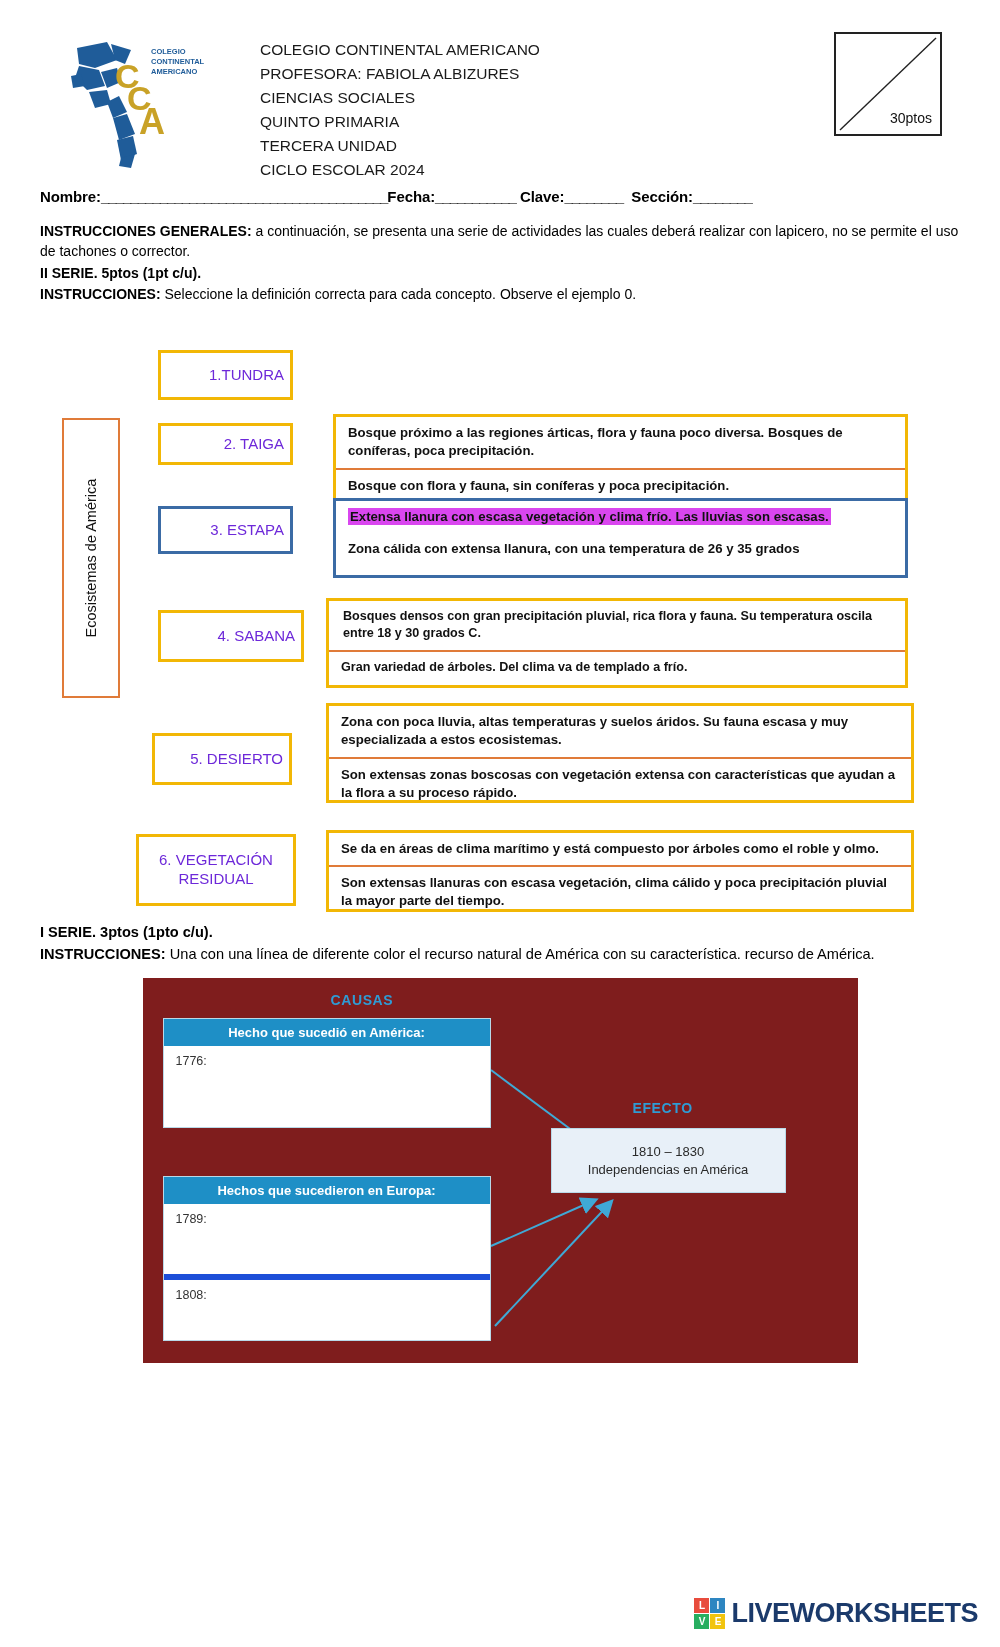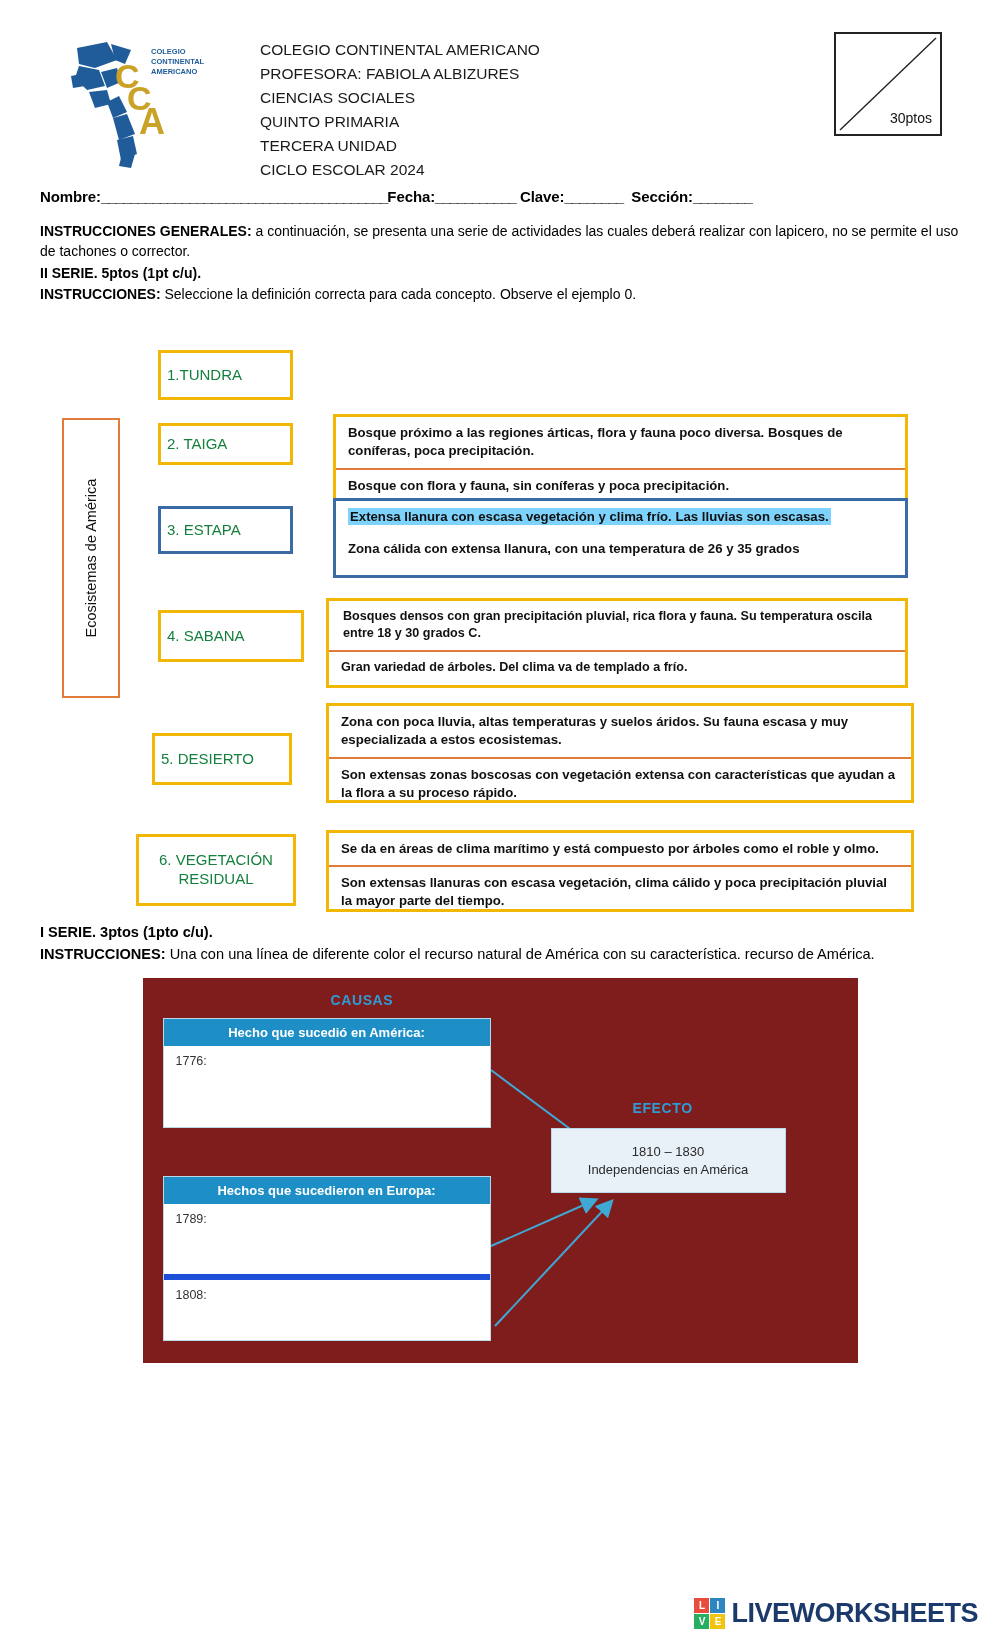--- a/index.html
+++ b/index.html
@@ -105,25 +105,25 @@
     white-space: nowrap;
     font-size: 14.5px;
     color: #111;
   }
 
   .concept-box {
     position: absolute;
     background: #fff;
     display: flex;
     align-items: center;
-    justify-content: flex-start;
+    justify-content: flex-end;
     text-align: center;
     font-size: 15px;
     line-height: 1.25;
-    color: #15803d;
+    color: #6d28d9;
     padding: 4px 6px;
   }
   .concept-box.yellow { border: 3px solid #F2B705; }
   .concept-box.blue   { border: 3px solid #3B6BA5; }
 
   .def-group {
     position: absolute;
     background: #fff;
   }
   .def-group.yellow { border: 3px solid #F2B705; }
@@ -132,21 +132,21 @@
   .def-row {
     padding: 7px 10px 7px 12px;
     font-size: 13.2px;
     font-weight: bold;
     line-height: 1.35;
     color: #111;
   }
   .def-row.sep { border-bottom: 2px solid #E07B39; }
   .def-row.small { font-size: 12.6px; }
   .def-row .hl {
-    background: #7dd3fc;
+    background: #d946ef;
     padding: 1px 2px;
   }
 
   
   .serie1 {
     margin: 4px 40px 0 40px;
     font-size: 14.6px;
     line-height: 1.45;
   }
   .serie1 p { margin: 0 0 1px 0; }

